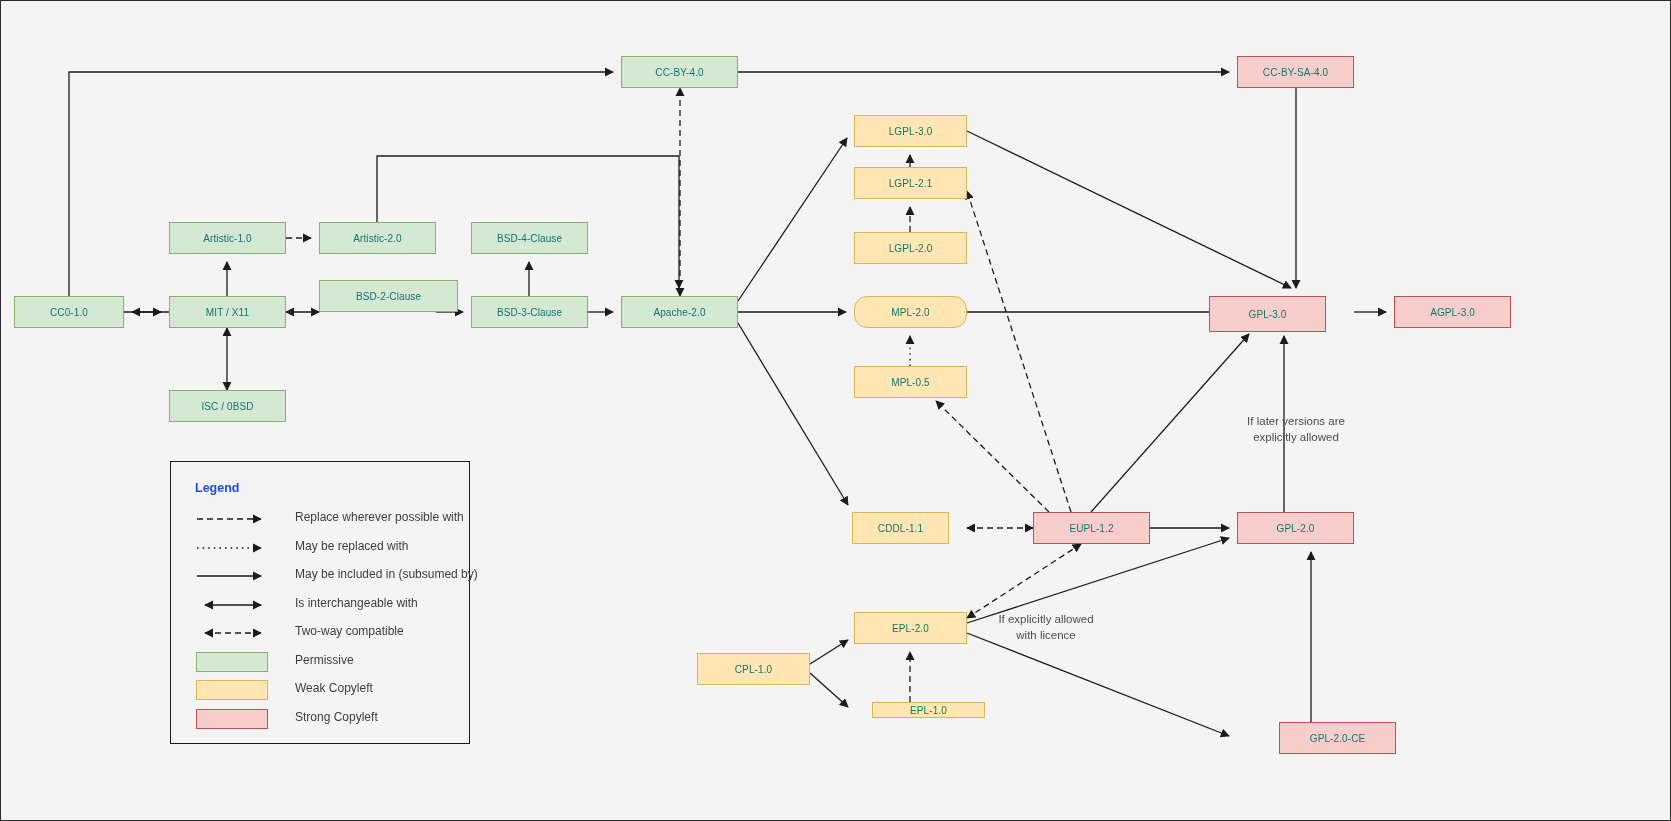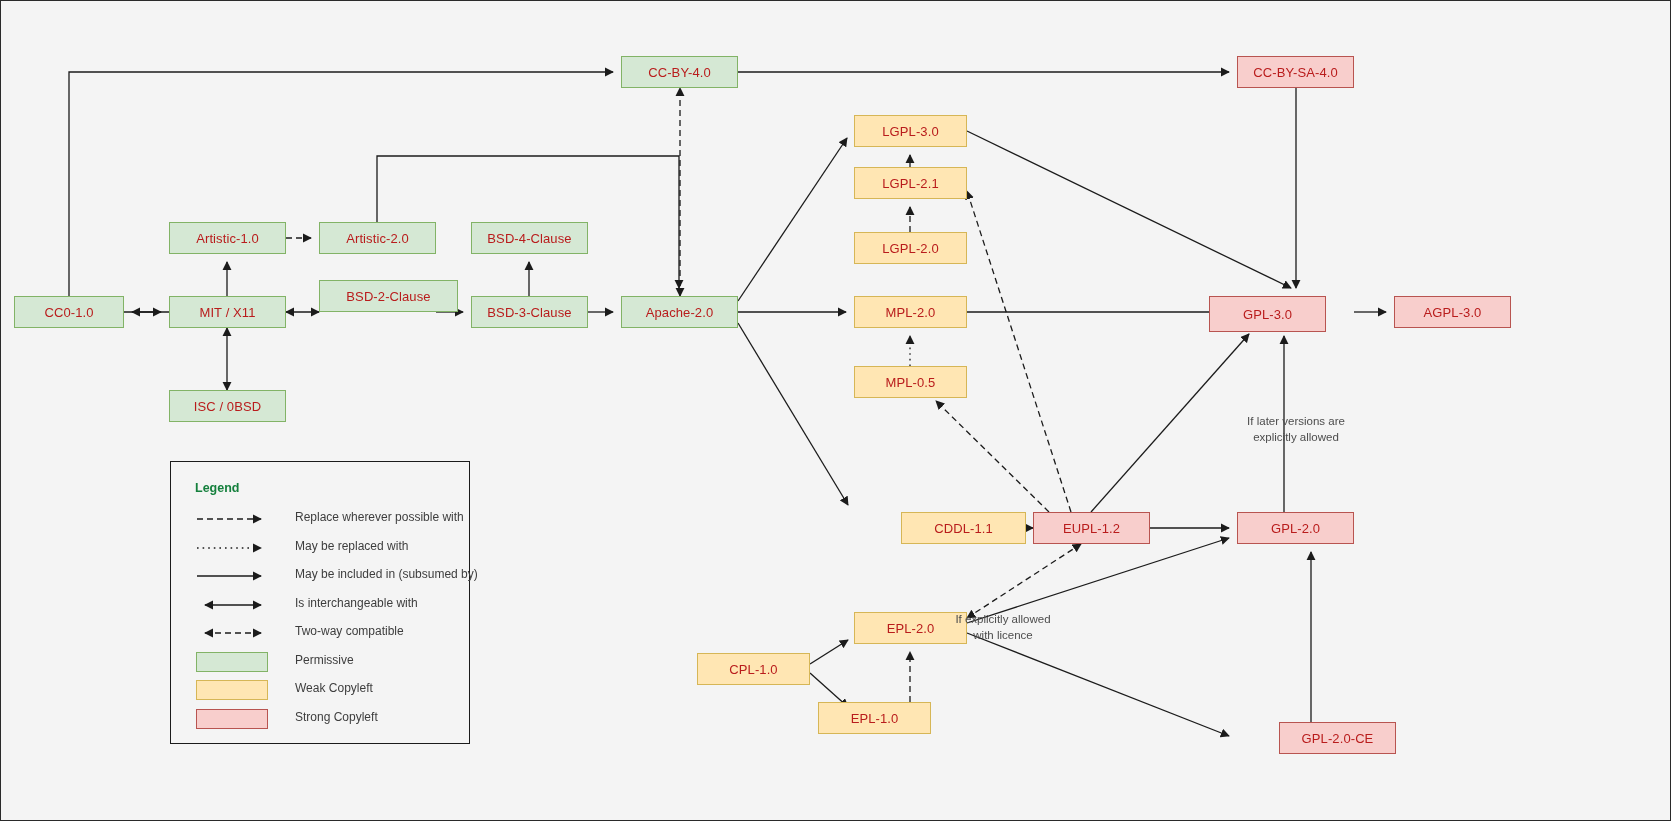--- a/index.html
+++ b/index.html
@@ -10,22 +10,22 @@
     background:#f4f4f4;
     border:1px solid #2a2a2a;
     box-sizing:border-box;
     overflow:hidden;
   }
   #edge-layer{position:absolute;left:0;top:0;width:1671px;height:821px;}
   .node{
     position:absolute;
     box-sizing:border-box;
     display:flex;align-items:center;justify-content:center;
-    font-size:13px;
-    color:#b91c1c;
+    font-size:10px;
+    color:#0f766e;
     letter-spacing:.1px;
     white-space:nowrap;
     border-width:1px;border-style:solid;
   }
   .perm{background:#d5e8d4;border-color:#82b366;}
   .weak{background:#ffe6b3;border-color:#d6b656;}
   .strong{background:#f8cecc;border-color:#b85450;}
   .edge-label{
     position:absolute;
     font-size:11.5px;
@@ -38,21 +38,21 @@
   }
   
   #legend{
     position:absolute;
     box-sizing:border-box;
     background:#f4f4f4;
     border:1px solid #1b1b1b;
   }
   #legend-title{
     position:absolute;left:24px;top:19px;
-    font-size:12.5px;font-weight:bold;color:#15803d;
+    font-size:12.5px;font-weight:bold;color:#1d4ed8;
   }
   .legend-row{position:absolute;left:24px;height:22px;}
   .legend-sample{position:absolute;left:0;top:0;width:76px;height:22px;}
   .legend-text{
     position:absolute;left:100px;top:2px;
     font-size:12px;color:#3d3d3d;white-space:nowrap;
   }
   .swatch{
     position:absolute;left:1px;top:1px;
     width:72px;height:20px;box-sizing:border-box;
@@ -148,36 +148,36 @@
       </div>
       <div class="node weak" style="left: 853px; top: 114px; width: 113px; height: 32px;">
         <span>LGPL-3.0</span>
       </div>
       <div class="node weak" style="left: 853px; top: 166px; width: 113px; height: 32px;">
         <span>LGPL-2.1</span>
       </div>
       <div class="node weak" style="left: 853px; top: 231px; width: 113px; height: 32px;">
         <span>LGPL-2.0</span>
       </div>
-      <div class="node weak" style="left: 853px; top: 295px; width: 113px; height: 32px;">
+      <div class="node weak" style="left: 853px; top: 295px; width: 113px; height: 32px; border-radius: 13px;">
         <span>MPL-2.0</span>
       </div>
       <div class="node weak" style="left: 853px; top: 365px; width: 113px; height: 32px;">
         <span>MPL-0.5</span>
       </div>
-      <div class="node weak" style="left: 900px; top: 511px; width: 125px; height: 32px;">
+      <div class="node weak" style="left: 851px; top: 511px; width: 97px; height: 32px;">
         <span>CDDL-1.1</span>
       </div>
       <div class="node strong" style="left: 1032px; top: 511px; width: 117px; height: 32px;">
         <span>EUPL-1.2</span>
       </div>
       <div class="node weak" style="left: 853px; top: 611px; width: 113px; height: 32px;">
         <span>EPL-2.0</span>
       </div>
-      <div class="node weak" style="left: 817px; top: 701px; width: 113px; height: 32px;">
+      <div class="node weak" style="left: 871px; top: 701px; width: 113px; height: 16px;">
         <span>EPL-1.0</span>
       </div>
       <div class="node weak" style="left: 696px; top: 652px; width: 113px; height: 32px;">
         <span>CPL-1.0</span>
       </div>
       <div class="node strong" style="left: 1208px; top: 295px; width: 117px; height: 36px;">
         <span>GPL-3.0</span>
       </div>
       <div class="node strong" style="left: 1393px; top: 295px; width: 117px; height: 32px;">
         <span>AGPL-3.0</span>
@@ -185,21 +185,21 @@
       <div class="node strong" style="left: 1236px; top: 511px; width: 117px; height: 32px;">
         <span>GPL-2.0</span>
       </div>
       <div class="node strong" style="left: 1236px; top: 721px; width: 117px; height: 32px; margin-left: 42px;">
         <span>GPL-2.0-CE</span>
       </div>
     </div>
   <div id="labels-group">
       <div class="edge-label" style="left: 1228px; top: 413px; width: 134px;">If later versions are
 explicitly allowed</div>
-      <div class="edge-label" style="left: 935px; top: 611px; width: 134px;">If explicitly allowed
+      <div class="edge-label" style="left: 978px; top: 611px; width: 134px;">If explicitly allowed
 with licence</div>
     </div>
 
   <div id="legend" style="left: 169px; top: 460px; width: 300px; height: 283px;">
     <div id="legend-title">Legend</div>
     <div id="legend-rows">
         <div class="legend-row" style="top: 46px;">
           <div class="legend-sample"><svg width="76" height="22" viewBox="0 0 76 22">
               <line x1="2" y1="11" x2="66" y2="11" stroke="#1b1b1b" stroke-width="1.3" stroke-dasharray="6,4" marker-end="url(#arrow-end)"></line>
             </svg></div>

